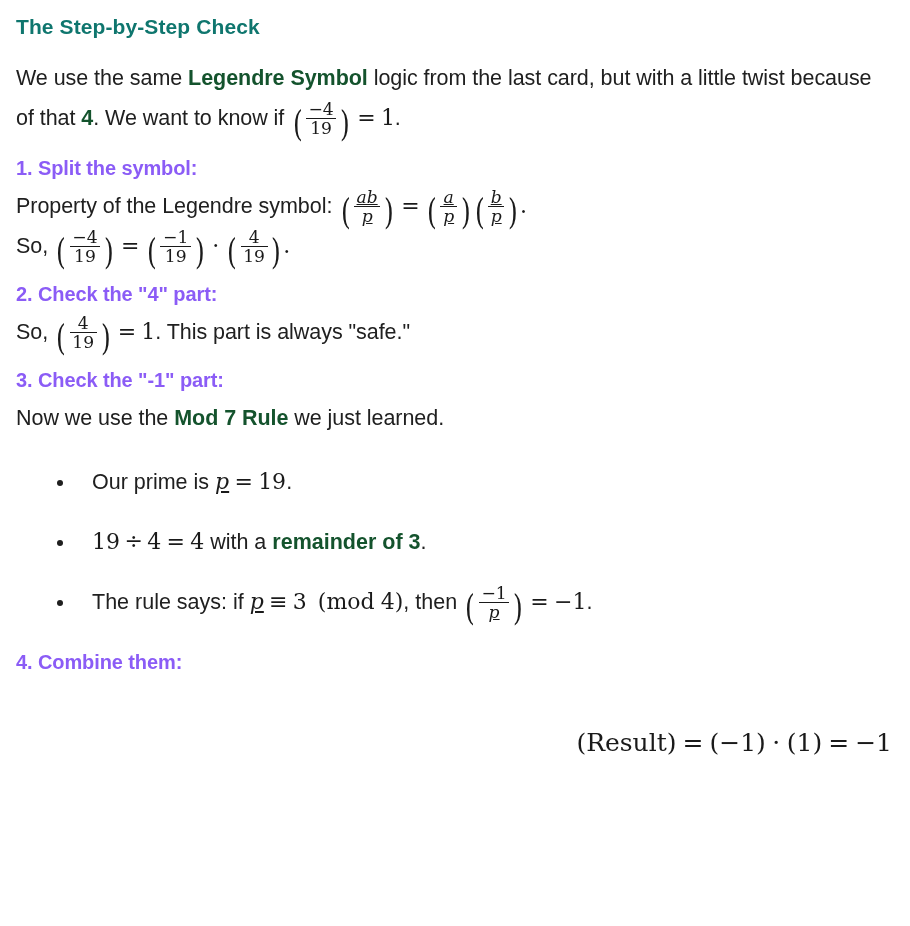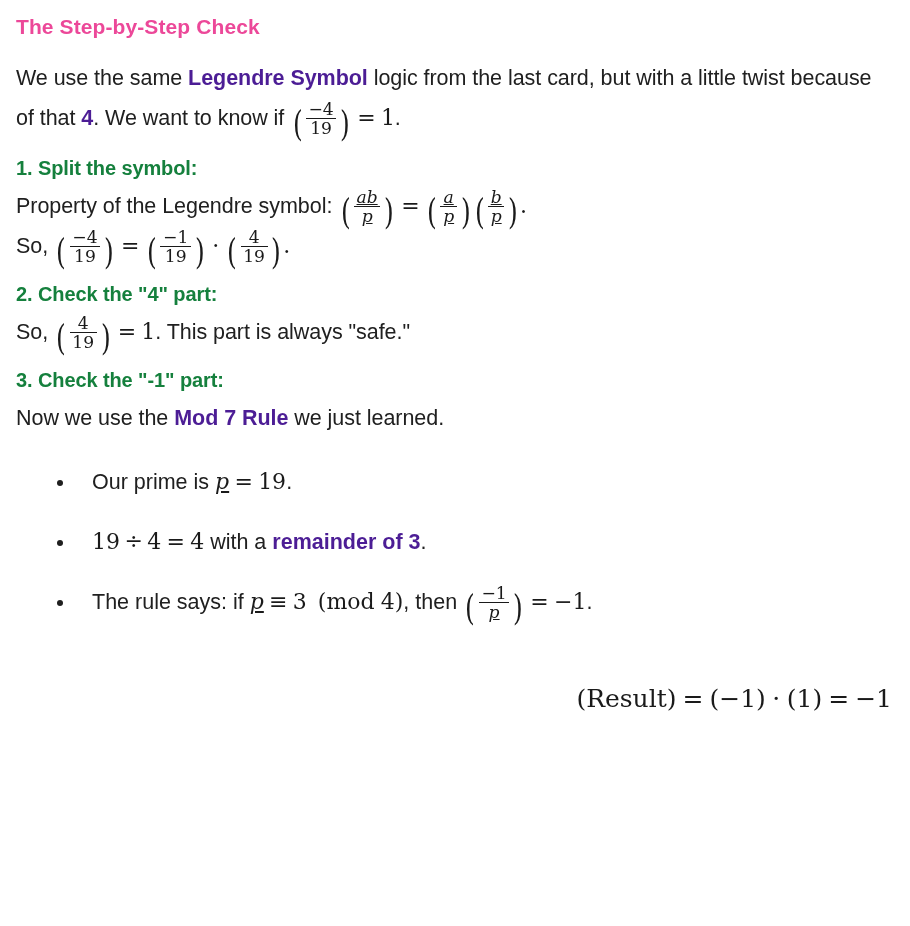--- a/index.html
+++ b/index.html
@@ -20,42 +20,42 @@
     width: 910px;
     height: 926px;
     padding: 14px 18px 0 16px;
     overflow: hidden;
   }
 
   
   .card-title {
     font-size: 21px;
     font-weight: bold;
-    color: #ec4899;
+    color: #0f766e;
     letter-spacing: 0.1px;
     margin: 0 0 19px 0;
     line-height: 1.2;
   }
 
   
   .para {
     font-size: 21.5px;
     line-height: 40px;
     color: #202020;
     margin: 0;
     letter-spacing: -0.05px;
   }
 
-  b, .b { font-weight: bold; color: #4c1d95; }
+  b, .b { font-weight: bold; color: #14532d; }
 
   
   .step-head {
     font-size: 20px;
     font-weight: bold;
-    color: #15803d;
+    color: #8b5cf6;
     margin: 14px 0 4px 0;
     line-height: 1.4;
     letter-spacing: -0.1px;
   }
   .step-head.first { margin-top: 16px; }
 
   
   ul.bullets {
     list-style: none;
     margin: 14px 0 16px 0;
@@ -158,16 +158,17 @@
   <ul class="bullets">
 
     <li><span>Our prime is </span><span class="math"><span class="it">p</span><span class="mrel">=</span><span>19</span></span><span>.</span></li>
 
     <li><span class="math"><span>19</span><span class="mbin">÷</span><span>4</span><span class="mrel">=</span><span>4</span></span><span> with a </span><b>remainder of 3</b><span>.</span></li>
 
     <li><span>The rule says: if </span><span class="math"><span class="it">p</span><span class="mrel">≡</span><span>3</span><span style="display:inline-block;width:0.5em"></span><span>(</span><span class="up">mod</span><span style="display:inline-block;width:0.28em"></span><span>4</span><span>)</span></span><span>, then </span><span class="math"><span class="paren">(</span><span class="frac"><span class="num">−1</span><span class="den it">p</span></span><span class="paren">)</span><span class="mrel">=</span><span>−1</span></span><span>.</span></li>
 
   </ul>
 
+  <div class="step-head">4. Combine them:</div>
 
   <div class="display-eq"><span class="math"><span class="up">(Result)</span><span class="mrel">=</span><span>(−1)</span><span class="mdot">·</span><span>(1)</span><span class="mrel">=</span><span>−1</span></span></div>
 
 </div>
 
 </body></html>

